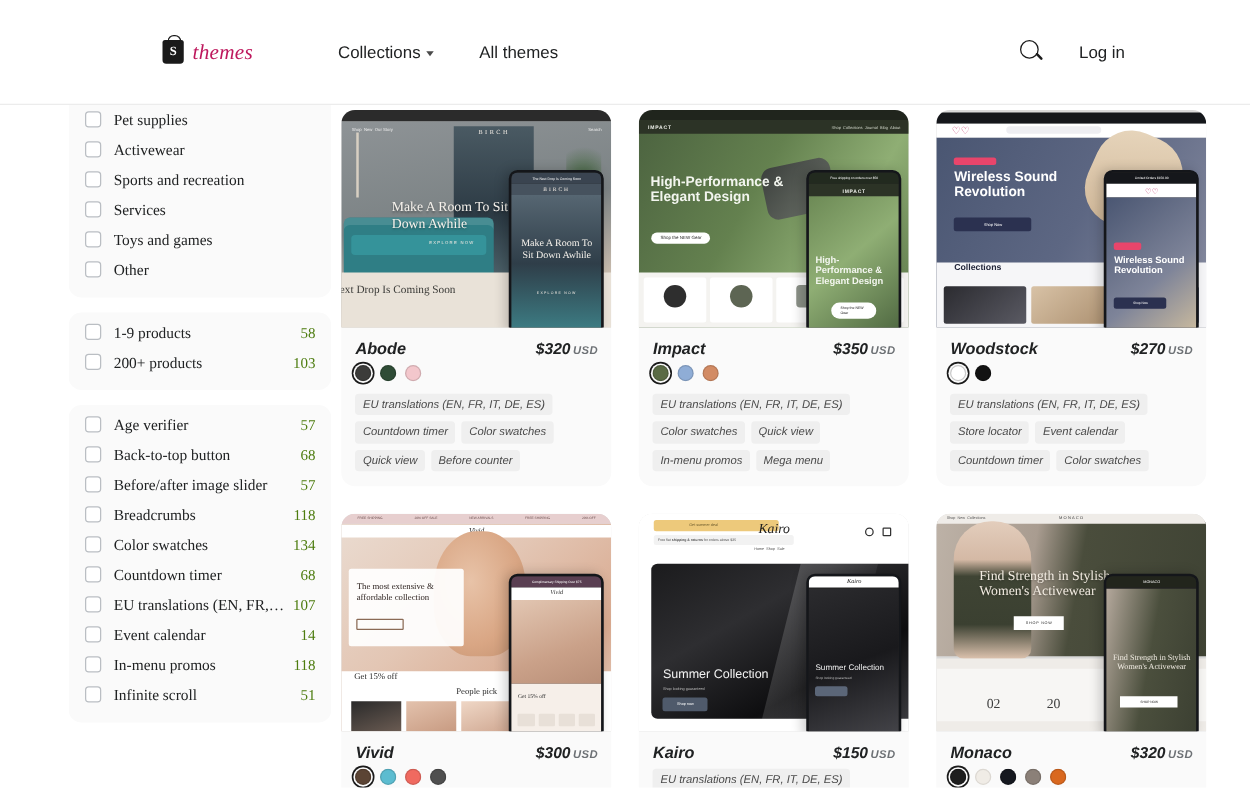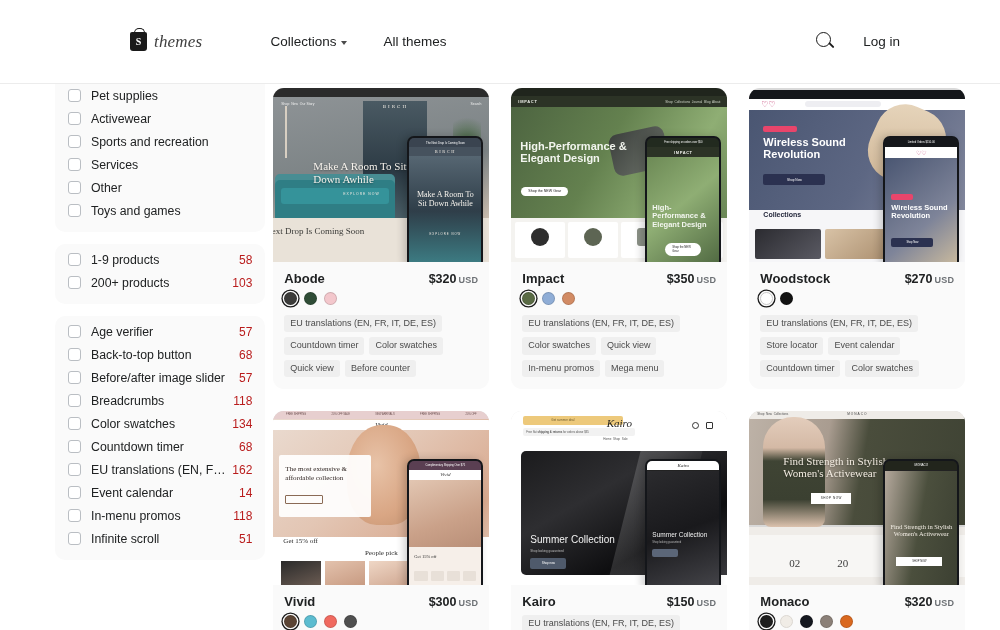--- a/index.html
+++ b/index.html
@@ -42,21 +42,21 @@
   }
   .shopify-bag span {
     color: #fff; font-size: 10px; font-weight: 700;
     font-family: "Liberation Serif", serif;
     line-height: 1; margin-top: 1px;
   }
   .brand-word {
     font-family: "Liberation Serif", serif;
     font-style: italic;
     font-size: 17px;
-    color: #404040;
+    color: #be185d;
     letter-spacing: .2px;
   }
   .nav { display: flex; align-items: center; gap: 36px; margin-left: 68px; }
   .nav-item {
     font-size: 13.5px;
     color: #202223;
     display: flex; align-items: center; gap: 5px;
     cursor: pointer;
     white-space: nowrap;
   }
@@ -127,31 +127,32 @@
     border-top: 1.5px solid #5c5f62;
     transform: rotate(45deg);
     margin-top: 3px;
   }
   .opt {
     display: flex; 
     padding: 4.5px 0;
     font-size: 12.3px;
     color: #202223;
     cursor: pointer;
+    font-family: Liberation Serif, serif;
   }
   .cbx {
     width: 13px; height: 13px;
     border: 1.2px solid #babec3;
     border-radius: 3px;
     background: #fff;
     flex: 0 0 auto;
     margin-right: 10px;
   }
   .opt-label { flex: 1 1 auto; white-space: nowrap; overflow: hidden; text-overflow: ellipsis; }
-  .opt-count { font-size: 12px; color: #b91c1c; margin-left: 6px; }
+  .opt-count { font-size: 12px; color: #4d7c0f; margin-left: 6px; }
 
   
   .grid-wrap {
     flex: 1 1 auto;
     padding: 0 40px 0 8px;
     overflow: hidden;
   }
   .grid {
     display: grid;
     grid-template-columns: repeat(3, 216px);
@@ -164,21 +165,21 @@
     overflow: hidden;
     cursor: pointer;
     display: flex; flex-direction: column;
   }
   .thumb {
     height: 174px;
     position: relative;
     overflow: hidden;
     background: #d9d9d9;
   }
-  .card-body { padding: 9px 11px 12px 11px; }
+  .card-body { padding: 9px 11px 12px 11px; font-style: italic; }
   .card-row1 {
     display: flex; align-items: baseline; justify-content: space-between;
     margin-bottom: 6px;
   }
   .card-name { font-size: 13px; font-weight: 700; color: #202223; }
   .card-price { font-size: 12.5px; font-weight: 700; color: #202223; white-space: nowrap; }
   .usd { font-size: 9px; font-weight: 700; color: #6d7175; margin-left: 2px; letter-spacing: .3px; }
   .swatches { display: flex; gap: 7px; margin-bottom: 8px; height: 15px; }
   .sw {
     width: 13px; height: 13px; border-radius: 50%;
@@ -312,28 +313,28 @@
         <span class="opt-label">Sports and recreation</span>
         <span class="opt-count"></span>
       </div>
       <div class="opt">
         <span class="cbx"></span>
         <span class="opt-label">Services</span>
         <span class="opt-count"></span>
       </div>
       <div class="opt">
         <span class="cbx"></span>
+        <span class="opt-label">Toys and games</span>
+        <span class="opt-count"></span>
+      </div>
+      <div class="opt">
+        <span class="cbx"></span>
         <span class="opt-label">Other</span>
         <span class="opt-count"></span>
       </div>
-      <div class="opt">
-        <span class="cbx"></span>
-        <span class="opt-label">Toys and games</span>
-        <span class="opt-count"></span>
-      </div>
     </div>
 
     <div class="filter-card">
       <div class="opt">
         <span class="cbx"></span>
         <span class="opt-label">1-9 products</span>
         <span class="opt-count">58</span>
       </div>
       <div class="opt">
         <span class="cbx"></span>
@@ -369,21 +370,21 @@
         <span class="opt-count">134</span>
       </div>
       <div class="opt">
         <span class="cbx"></span>
         <span class="opt-label">Countdown timer</span>
         <span class="opt-count">68</span>
       </div>
       <div class="opt">
         <span class="cbx"></span>
         <span class="opt-label">EU translations (EN, FR, IT, DE, ES)</span>
-        <span class="opt-count">162</span>
+        <span class="opt-count">107</span>
       </div>
       <div class="opt">
         <span class="cbx"></span>
         <span class="opt-label">Event calendar</span>
         <span class="opt-count">14</span>
       </div>
       <div class="opt">
         <span class="cbx"></span>
         <span class="opt-label">In-menu promos</span>
         <span class="opt-count">118</span>

